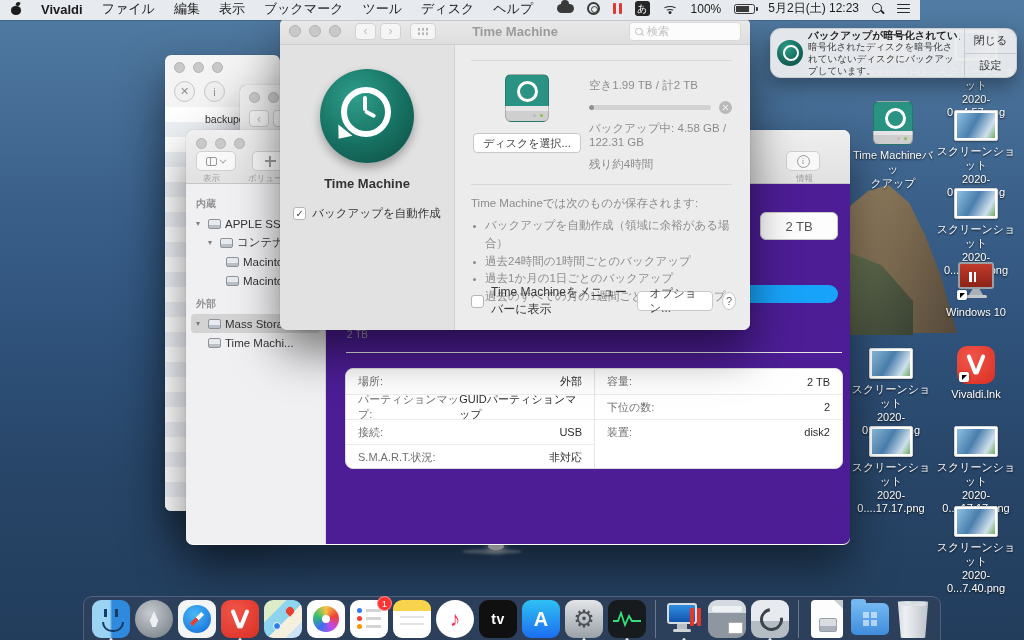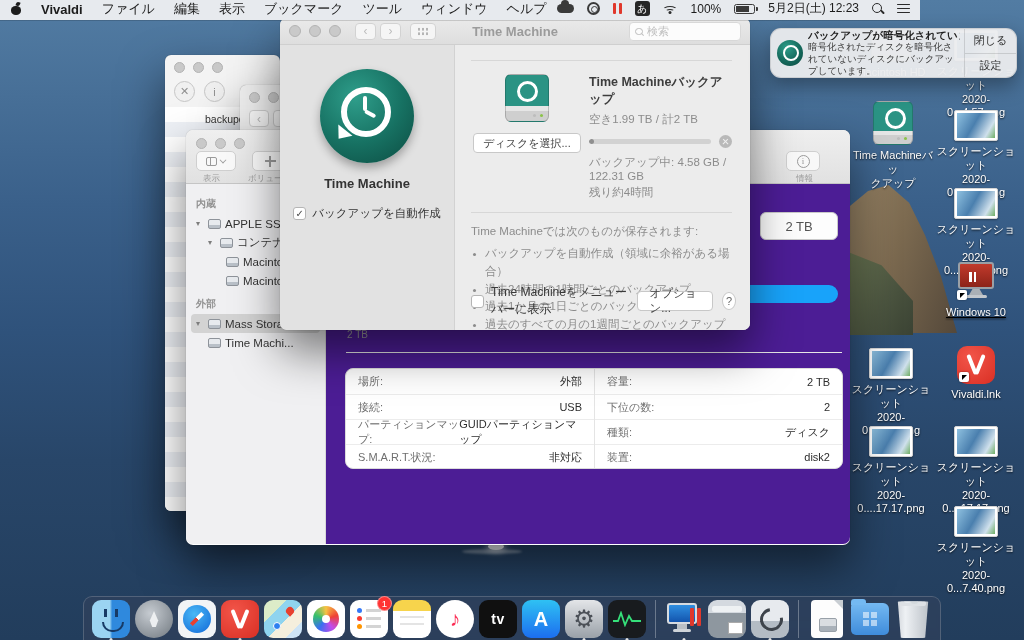--- a/index.html
+++ b/index.html
@@ -137,21 +137,21 @@
   .tm-diskinfo { flex:1; padding-left:6px; }
   .tm-dname { font-size:12.5px; font-weight:bold; color:#3d3d3d; }
   .tm-cap { font-size:11.5px; color:#8c8c8c; margin-top:4px; }
   .tm-progrow { display:flex; align-items:center; gap:8px; margin-top:8px; }
   .tm-track { flex:1; height:5px; border-radius:3px; background:#d2d2d2; overflow:hidden; }
   .tm-fill { height:100%; background:#8f8f8f; border-radius:3px; }
   .tm-cancel { width:13px; height:13px; border-radius:50%; background:#b9b9b9; position:relative; flex:none; }
   .tm-cancel::before,.tm-cancel::after { content:""; position:absolute; left:3px; top:5.8px; width:7px; height:1.4px; background:#efefef; }
   .tm-cancel::before{ transform:rotate(45deg);} .tm-cancel::after{ transform:rotate(-45deg);}
   .tm-sub { font-size:11.5px; color:#8c8c8c; margin-top:7px; }
-  .tm-sub2 { font-size:11.5px; color:#8c8c8c; margin-top:3px; }
+  .tm-sub2 { font-size:11.5px; color:#8c8c8c; margin-top:9px; }
   .tm-hr2 { height:1px; background:#d7d7d7; margin-top:12px; }
   .tm-keeps { font-size:11.5px; color:#8c8c8c; margin-top:11px; }
   .tm-list { margin:6px 0 0 14px; font-size:11.5px; color:#8c8c8c; line-height:1.55; }
   .tm-list li::marker { color:#8c8c8c; font-size:9px; }
   .tm-bottom { position:absolute; left:16px; right:14px; bottom:12px; display:flex; align-items:center; }
   .tm-bottom .lbl { margin-left:7px; font-size:12px; color:#3a3a3a; }
   .tm-optbtn { margin-left:auto; height:20px; padding:0 12px; background:#fff; border:1px solid #c8c8c8; border-radius:4px; font-size:11.5px; color:#444; display:flex; align-items:center; }
   .tm-help { margin-left:9px; width:18px; height:18px; border-radius:50%; background:#fff; border:1px solid #c8c8c8; font-size:11px; color:#666; display:flex; align-items:center; justify-content:center; }
 
   
@@ -279,21 +279,21 @@
     <span class="dlabel">スクリーンショット
 2020-0...3.29.png</span>
   </div>
   <div class="dicon" style="left:933px; top:188px;">
     <div class="thumb">
         <i></i>
       </div>
     <span class="dlabel">スクリーンショット
 2020-0...25.10.png</span>
   </div>
-  <div class="dicon" style="left:933px; top:262px;text-decoration:underline;">
+  <div class="dicon" style="left:933px; top:262px;">
     <div class="pmon relpos">
       <div class="scr"></div>
         <div class="std"></div>
         <div class="bse"></div>
       <span class="sc-arrow"></span>
     </div>
     <span class="dlabel">Windows 10</span>
   </div>
   <div class="dicon" style="left:848px; top:348px;">
     <div class="thumb">
@@ -417,46 +417,42 @@
         <div class="du-bluebar"></div>
         <span class="du-maplabel">2 TB</span>
         <div class="du-hr"></div>
         <div class="du-table">
           <div class="du-col1">
             <div class="du-cell">
                 <span class="k">場所:</span>
                 <span class="v">外部</span>
               </div>
             <div class="du-cell">
+                <span class="k">パーティションマップ:</span>
+                <span class="v">GUIDパーティションマップ</span>
+              </div>
+            <div class="du-cell">
                 <span class="k">接続:</span>
                 <span class="v">USB</span>
-              </div>
-            <div class="du-cell">
-                <span class="k">パーティションマップ:</span>
-                <span class="v">GUIDパーティションマップ</span>
               </div>
             <div class="du-cell">
                 <span class="k">S.M.A.R.T.状況:</span>
                 <span class="v">非対応</span>
               </div>
           </div>
           <div class="du-col2">
             <div class="du-cell">
                 <span class="k">容量:</span>
                 <span class="v">2 TB</span>
               </div>
             <div class="du-cell">
                 <span class="k">下位の数:</span>
                 <span class="v">2</span>
               </div>
             <div class="du-cell">
-                <span class="k">種類:</span>
-                <span class="v">ディスク</span>
-              </div>
-            <div class="du-cell">
                 <span class="k">装置:</span>
                 <span class="v">disk2</span>
               </div>
           </div>
         </div>
       </div>
     </div>
   </div>
 
   <div class="tm winshadow">
@@ -492,21 +488,20 @@
         </div>
       </div>
       <div class="tm-right">
         <div class="tm-hr"></div>
         <div class="tm-diskrow">
           <div class="tm-diskcol">
             <div class="extdisk"></div>
             <div class="tm-selbtn">ディスクを選択...</div>
           </div>
           <div class="tm-diskinfo">
-            <div class="tm-dname">Time Machineバックアップ</div>
             <div class="tm-cap">空き1.99 TB / 計2 TB</div>
             <div class="tm-progrow">
               <div class="tm-track">
                   <div class="tm-fill" id="tm-fill" style="width: 4%;"></div>
                 </div>
               <span class="tm-cancel"></span>
             </div>
             <div class="tm-sub">バックアップ中: 4.58 GB / 122.31 GB</div>
             <div class="tm-sub2">残り約4時間</div>
           </div>
@@ -546,21 +541,21 @@
 
   <div class="menubar">
     <div class="mb-left">
       <span class="apple"></span>
       <span class="mb-app">Vivaldi</span>
       <span>ファイル</span>
       <span>編集</span>
       <span>表示</span>
       <span>ブックマーク</span>
       <span>ツール</span>
-      <span>ウィンドウ</span>
+      <span>ディスク</span>
       <span>ヘルプ</span>
     </div>
     <div class="mb-right">
       <span class="mi-cloud"></span>
       <span class="mi-cc"></span>
       <span class="mi-pbars"></span>
       <span class="mi-ime">あ</span>
       <span class="mi-wifi">
           <i class="w1"></i>
           <i class="w2"></i>

